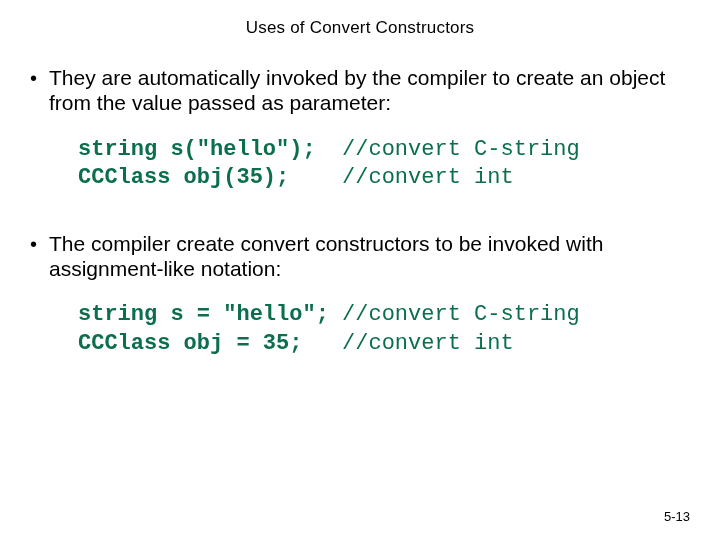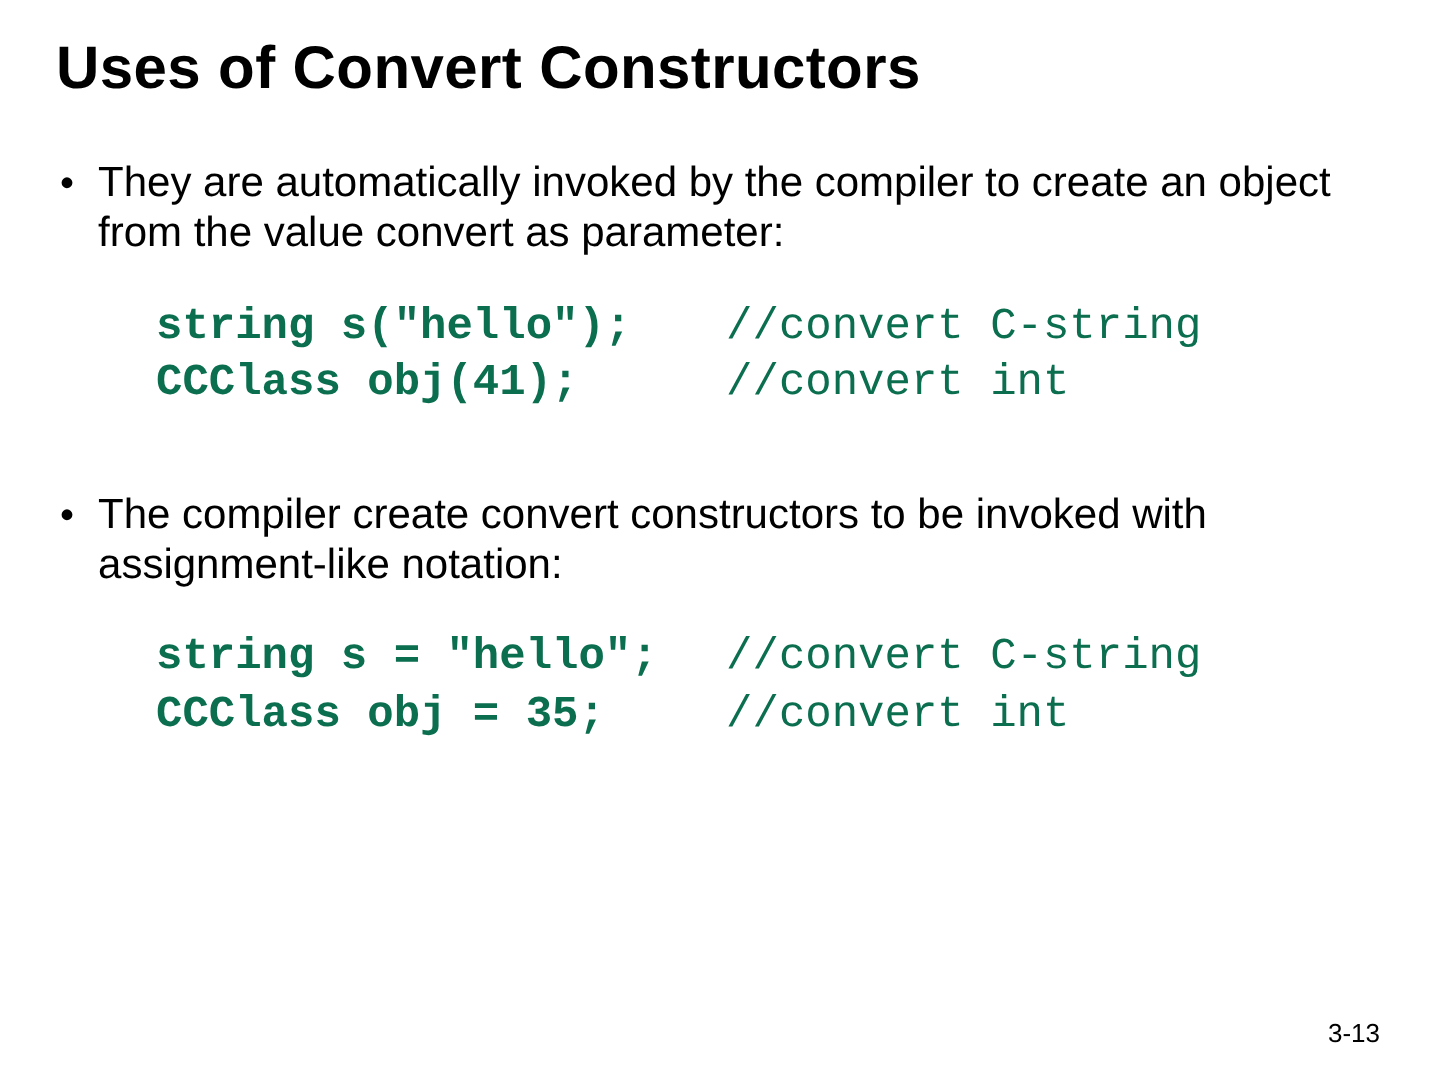--- a/index.html
+++ b/index.html
@@ -6,22 +6,23 @@
     body {
       width: 720px;
       height: 540px;
       background: #fff;
       font-family: Verdana, Geneva, sans-serif;
       padding: 18px 28px;
       position: relative;
       color: #000;
     }
     .title {
-      font-size: 30px;
-      font-weight: bold;
+      text-align: center;
+      font-size: 17px;
+      font-weight: normal;
       margin-bottom: 28px;
       letter-spacing: 0.2px;
     }
     .bullet-item {
       display: flex;
       align-items: flex-start;
       margin-bottom: 20px;
     }
     .bullet-dot {
       font-size: 20px;
@@ -38,43 +39,43 @@
       font-family: "Courier New", Courier, monospace;
       font-weight: bold;
       font-size: 22px;
       color: #0b6e4f;
       margin-left: 50px;
       margin-bottom: 40px;
       line-height: 1.28;
       white-space: pre;
     }
     .code-stmt { color: #0b6e4f; }
-    .code-comment { color: #0b6e4f; font-weight: normal; margin-left: 21px; }
+    .code-comment { color: #0b6e4f; font-weight: normal; }
     .page-num {
       position: absolute;
       bottom: 16px;
       right: 30px;
       font-size: 13px;
       font-family: Arial, sans-serif;
     }
   </style>
 </head>
 <body>
 
 <h1 class="title">Uses of Convert Constructors</h1>
 
 <div class="bullet-item">
   <div class="bullet-dot">•</div>
-  <div class="bullet-text">They are automatically invoked by the compiler to create an object from the value convert as parameter:</div>
+  <div class="bullet-text">They are automatically invoked by the compiler to create an object from the value passed as parameter:</div>
 </div>
 
 <div class="code-block"><span class="code-stmt">string s("hello");  </span><span class="code-comment">//convert C-string</span>
-<span class="code-stmt">CCClass obj(41);    </span><span class="code-comment">//convert int</span></div>
+<span class="code-stmt">CCClass obj(35);    </span><span class="code-comment">//convert int</span></div>
 
 <div class="bullet-item">
   <div class="bullet-dot">•</div>
   <div class="bullet-text">The compiler create convert constructors to be invoked with assignment-like notation:</div>
 </div>
 
 <div class="code-block"><span class="code-stmt">string s = "hello"; </span><span class="code-comment">//convert C-string</span>
 <span class="code-stmt">CCClass obj = 35;   </span><span class="code-comment">//convert int</span></div>
 
-<div class="page-num">3-13</div>
+<div class="page-num">5-13</div>
 
 </body></html>

